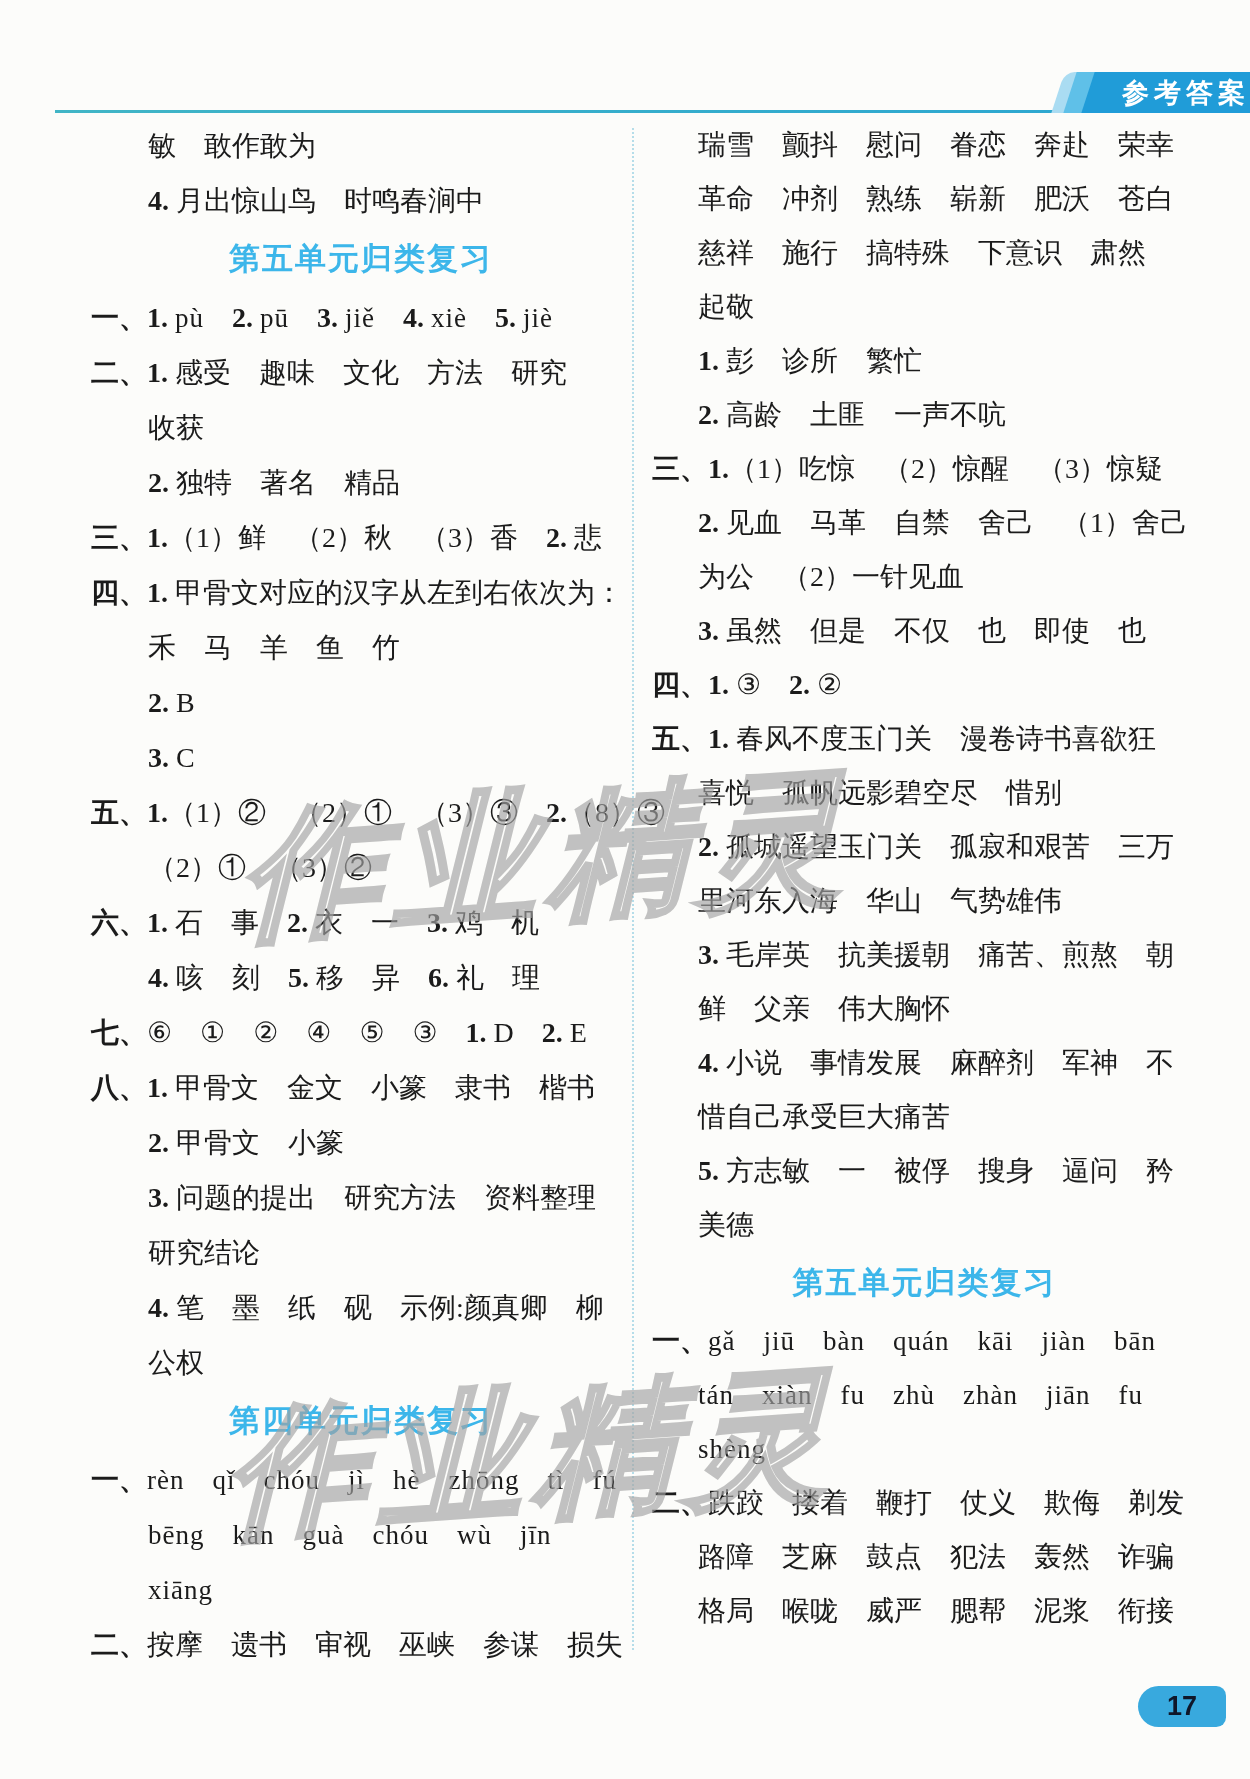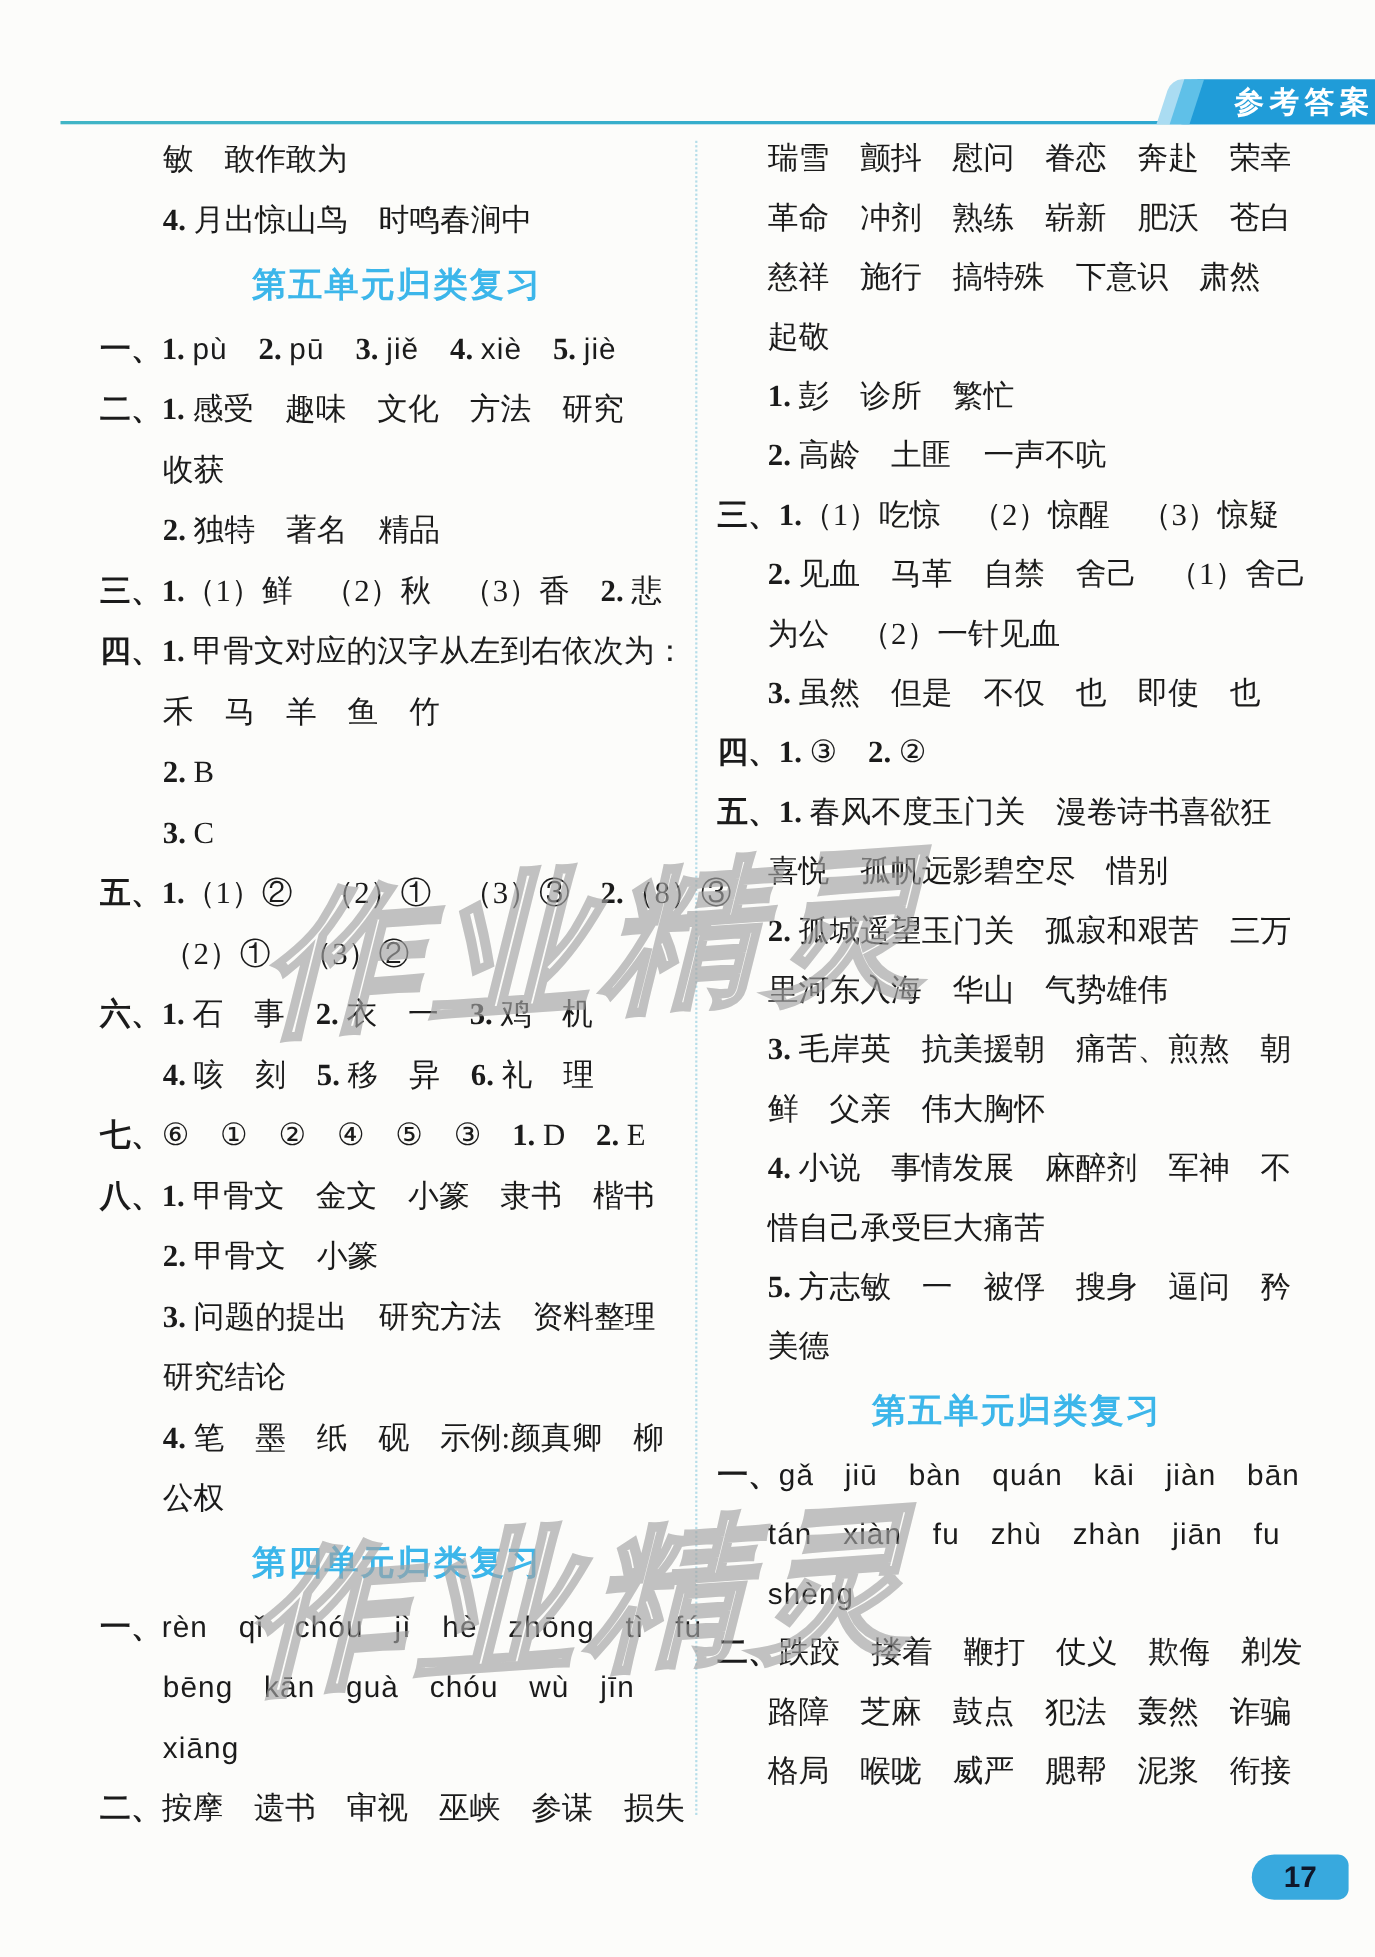--- a/index.html
+++ b/index.html
@@ -72,21 +72,21 @@
   .col-right .line.indent1{padding-left:46px;}
   .line.header-line{
     height:62px;line-height:62px;
     text-align:center;
     color:#3cb6ea;
     font-family:"Liberation Sans","DejaVu Sans",sans-serif;
     font-weight:bold;font-size:31px;letter-spacing:2px;
   }
   .num{font-weight:bold;}
   .pinyin{
-    font-family:Liberation Sans, sans-serif;
+    font-family:Liberation Serif, serif;
     font-size:27px;letter-spacing:1px;
   }
   
   .page-badge{
     position:absolute;left:1138px;top:1686px;width:88px;height:41px;
     background:#38a9de;
     border-radius:21px 10px 10px 21px;
     display:flex;align-items:center;justify-content:center;
     color:#0f172a;
     font-family:"Liberation Sans","DejaVu Sans",sans-serif;

